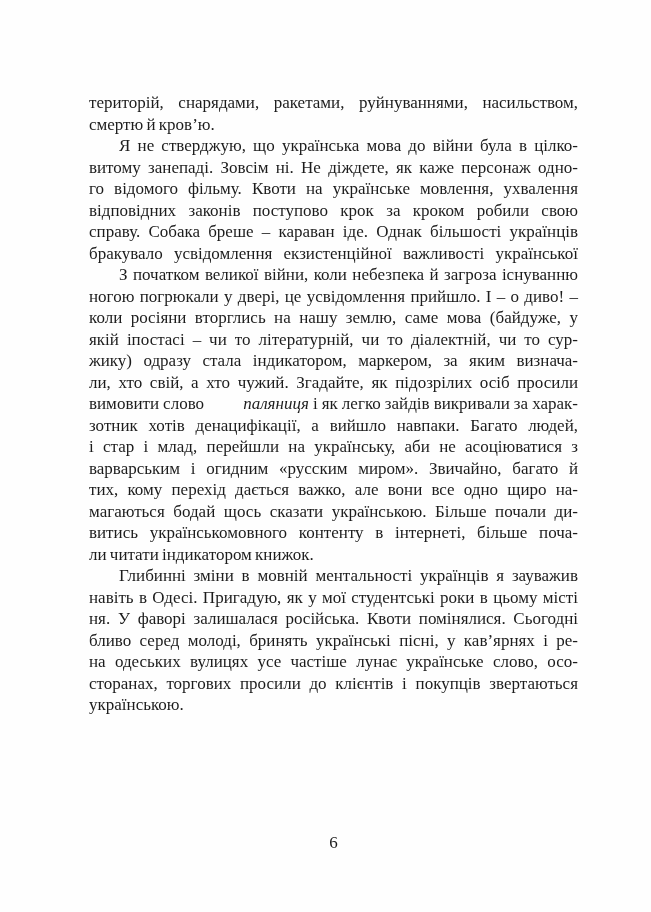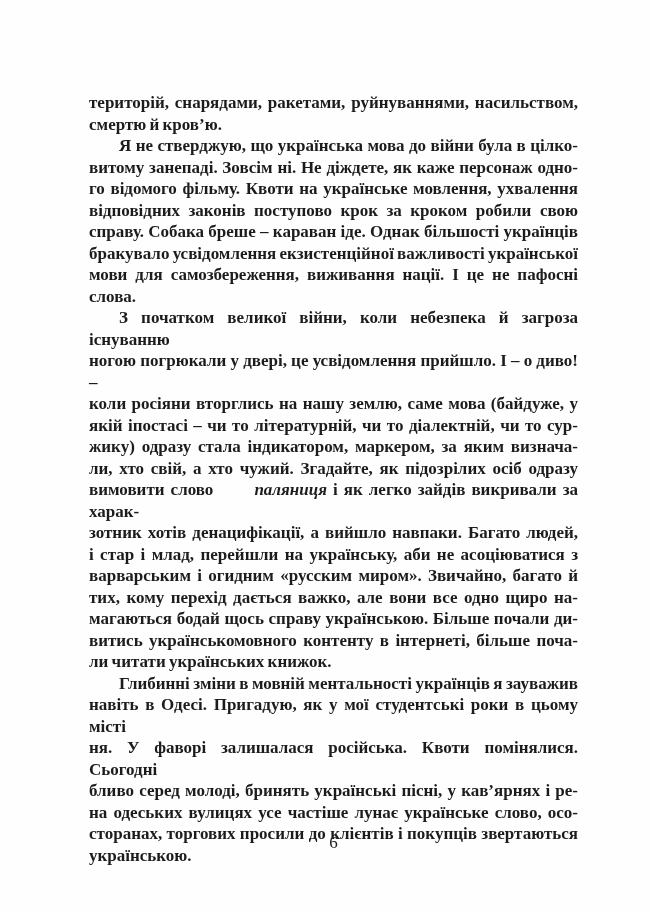--- a/index.html
+++ b/index.html
@@ -20,21 +20,20 @@
     overflow: hidden;
   }
   .text-block {
     position: absolute;
     left: 89px;
     top: 92px;
     width: 489px;
     color: #1c1c1c;
     font-size: 17px;
     line-height: 21.5px;
-    font-weight: bold;
   }
   .paragraph {
     margin: 0;
     padding: 0;
   }
   .line {
     text-align: justify;
     text-align-last: justify;
     word-spacing: -1px;
     white-space: normal;
@@ -69,39 +68,38 @@
         <div class="line">територій, снарядами, ракетами, руйнуваннями, насильством,</div>
         <div class="line last">смертю й кров’ю.</div>
       </div>
       <div class="paragraph">
         <div class="line indent">Я не стверджую, що українська мова до війни була в цілко-</div>
         <div class="line">витому занепаді. Зовсім ні. Не діждете, як каже персонаж одно-</div>
         <div class="line">го відомого фільму. Квоти на українське мовлення, ухвалення</div>
         <div class="line">відповідних законів поступово крок за кроком робили свою</div>
         <div class="line">справу. Собака бреше – караван іде. Однак більшості українців</div>
         <div class="line">бракувало усвідомлення екзистенційної важливості української</div>
-        <div class="line last">мови для самозбереження, виживання нації. І це не пафосні слова.</div>
       </div>
       <div class="paragraph">
         <div class="line indent">З початком великої війни, коли небезпека й загроза існуванню</div>
         <div class="line">ногою погрюкали у двері, це усвідомлення прийшло. І – о диво! –</div>
         <div class="line">коли росіяни вторглись на нашу землю, саме мова (байдуже, у</div>
         <div class="line">якій іпостасі – чи то літературній, чи то діалектній, чи то сур-</div>
         <div class="line">жику) одразу стала індикатором, маркером, за яким визнача-</div>
-        <div class="line">ли, хто свій, а хто чужий. Згадайте, як підозрілих осіб одразу</div>
+        <div class="line">ли, хто свій, а хто чужий. Згадайте, як підозрілих осіб просили</div>
         <div class="line">вимовити слово <i>паляниця</i> і як легко зайдів викривали за харак-</div>
       </div>
       <div class="paragraph">
         <div class="line">зотник хотів денацифікації, а вийшло навпаки. Багато людей,</div>
         <div class="line">і стар і млад, перейшли на українську, аби не асоціюватися з</div>
         <div class="line">варварським і огидним «русским миром». Звичайно, багато й</div>
         <div class="line">тих, кому перехід дається важко, але вони все одно щиро на-</div>
-        <div class="line">магаються бодай щось справу українською. Більше почали ди-</div>
+        <div class="line">магаються бодай щось сказати українською. Більше почали ди-</div>
         <div class="line">витись українськомовного контенту в інтернеті, більше поча-</div>
-        <div class="line last">ли читати українських книжок.</div>
+        <div class="line last">ли читати індикатором книжок.</div>
       </div>
       <div class="paragraph">
         <div class="line indent">Глибинні зміни в мовній ментальності українців я зауважив</div>
         <div class="line">навіть в Одесі. Пригадую, як у мої студентські роки в цьому місті</div>
         <div class="line">ня. У фаворі залишалася російська. Квоти помінялися. Сьогодні</div>
         <div class="line">бливо серед молоді, бринять українські пісні, у кав’ярнях і ре-</div>
         <div class="line">на одеських вулицях усе частіше лунає українське слово, осо-</div>
         <div class="line">сторанах, торгових просили до клієнтів і покупців звертаються</div>
         <div class="line last">українською.</div>
       </div>

